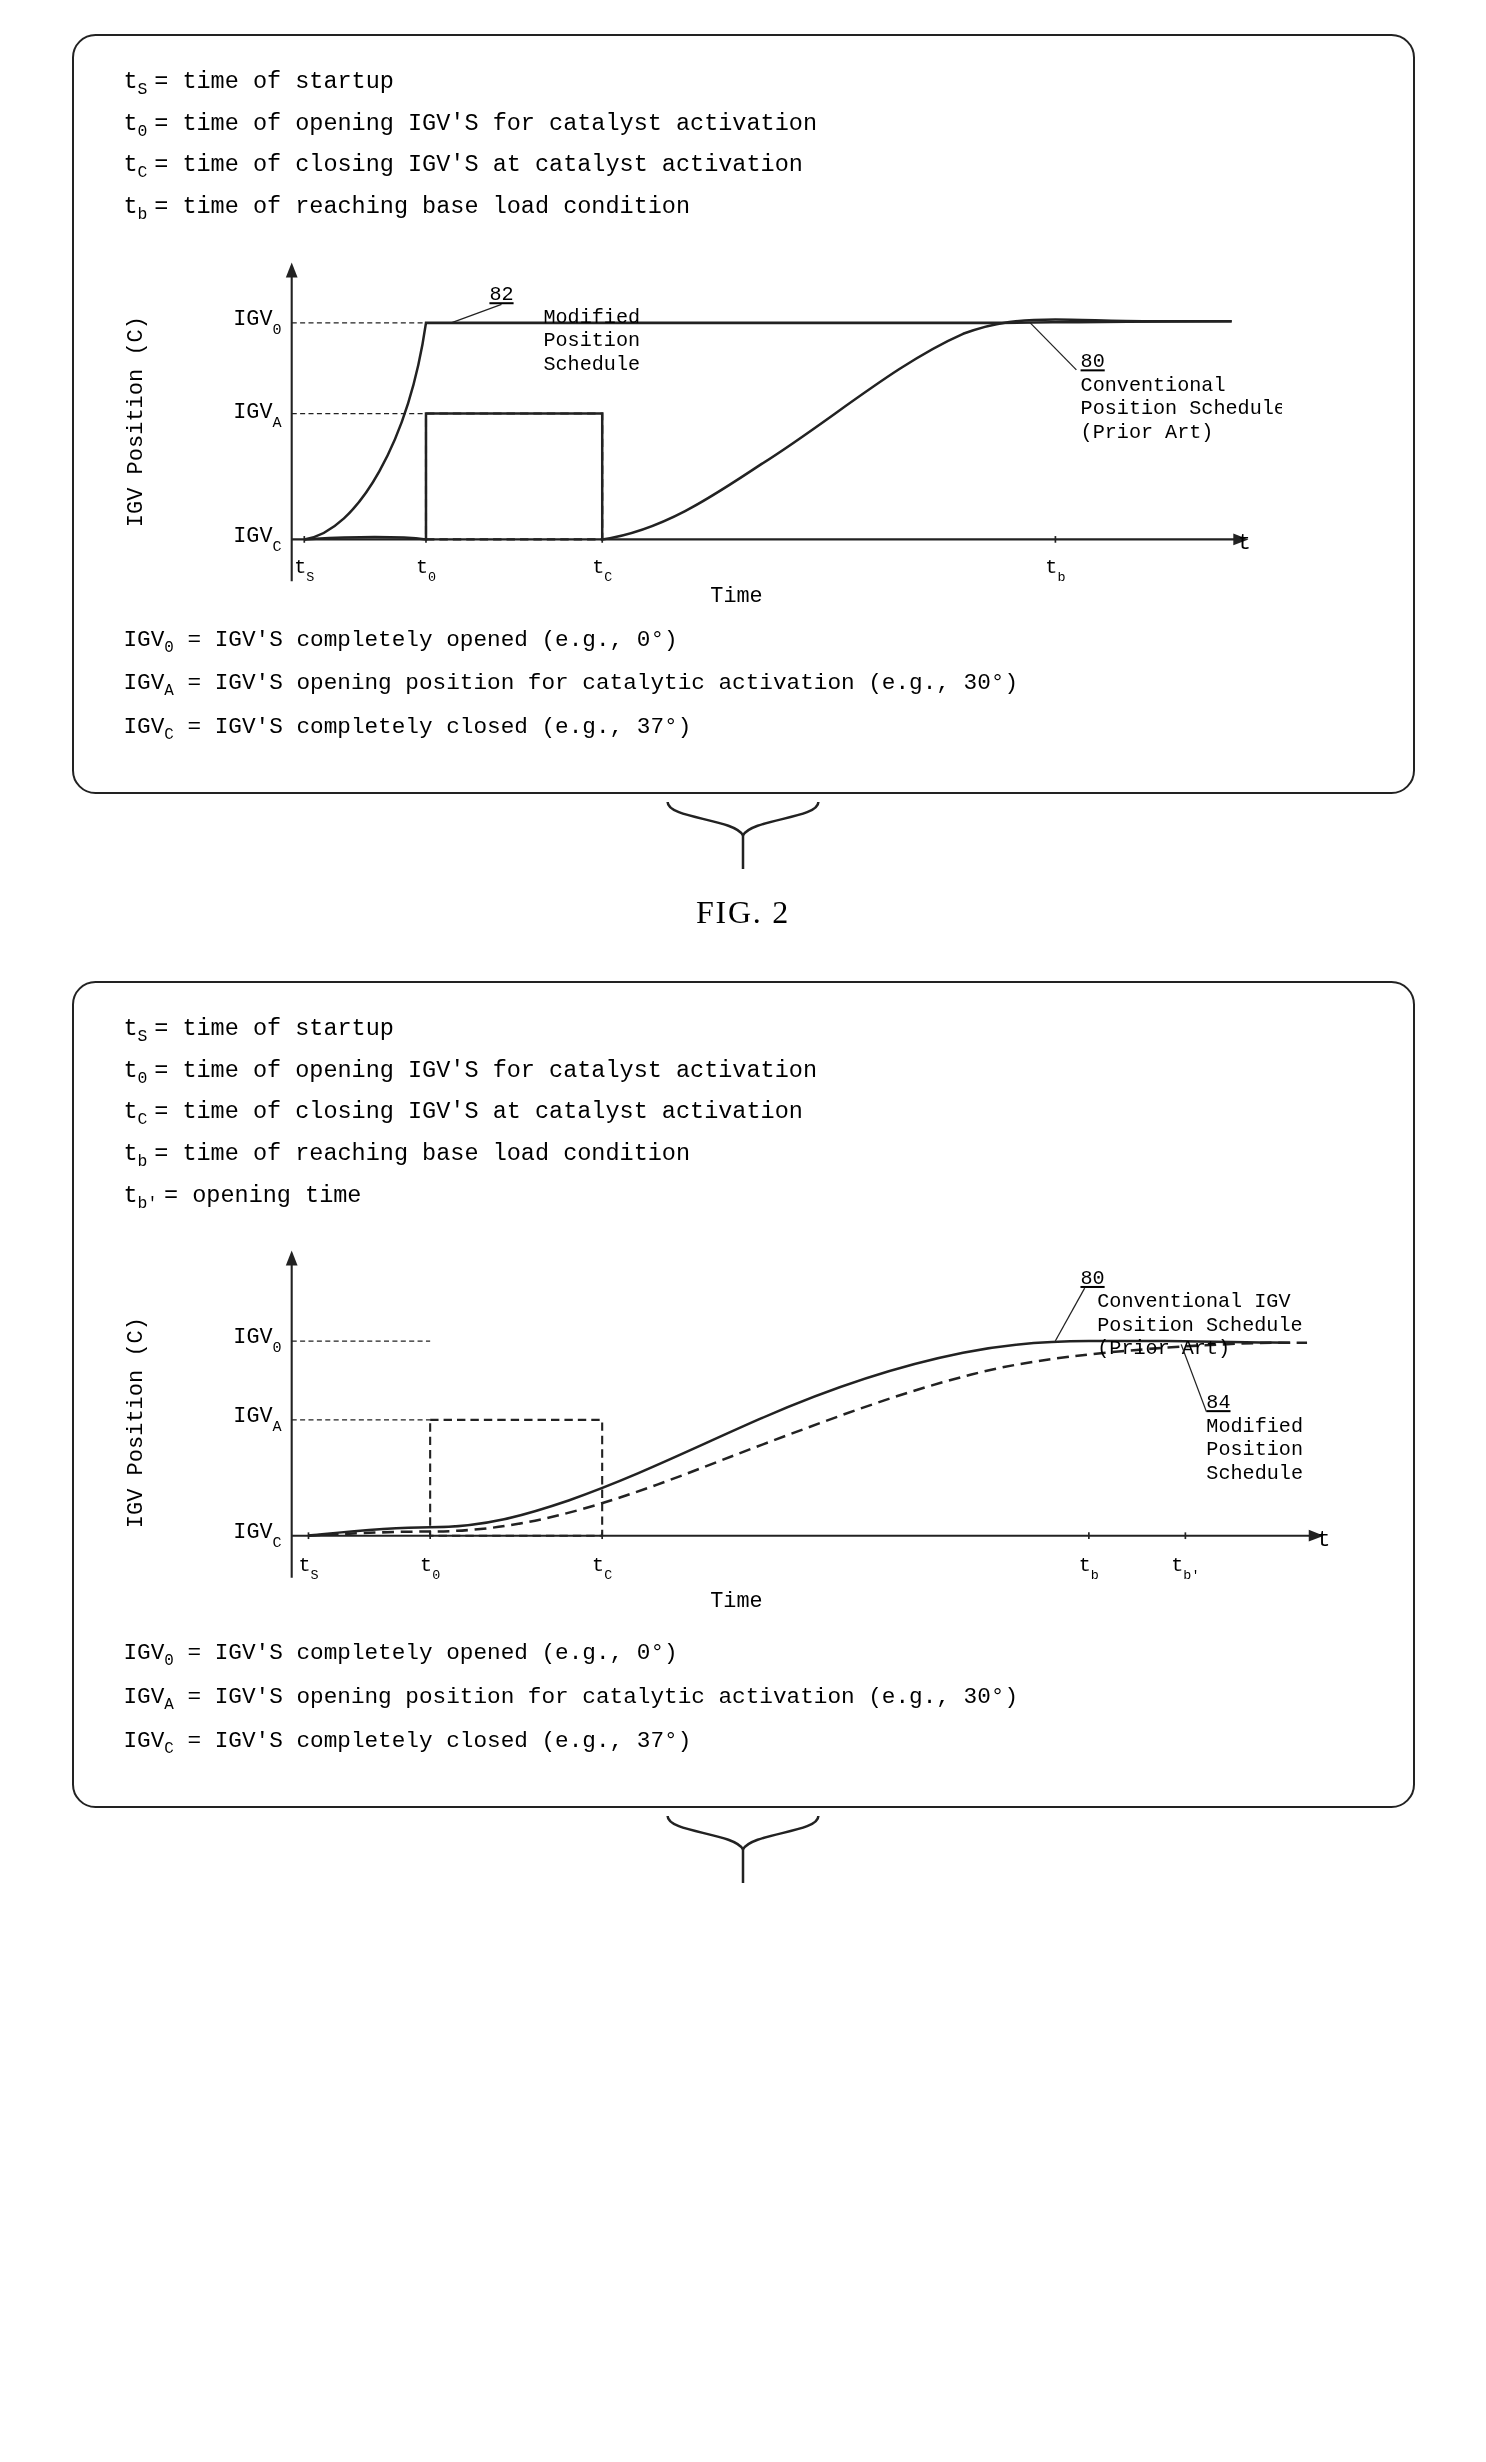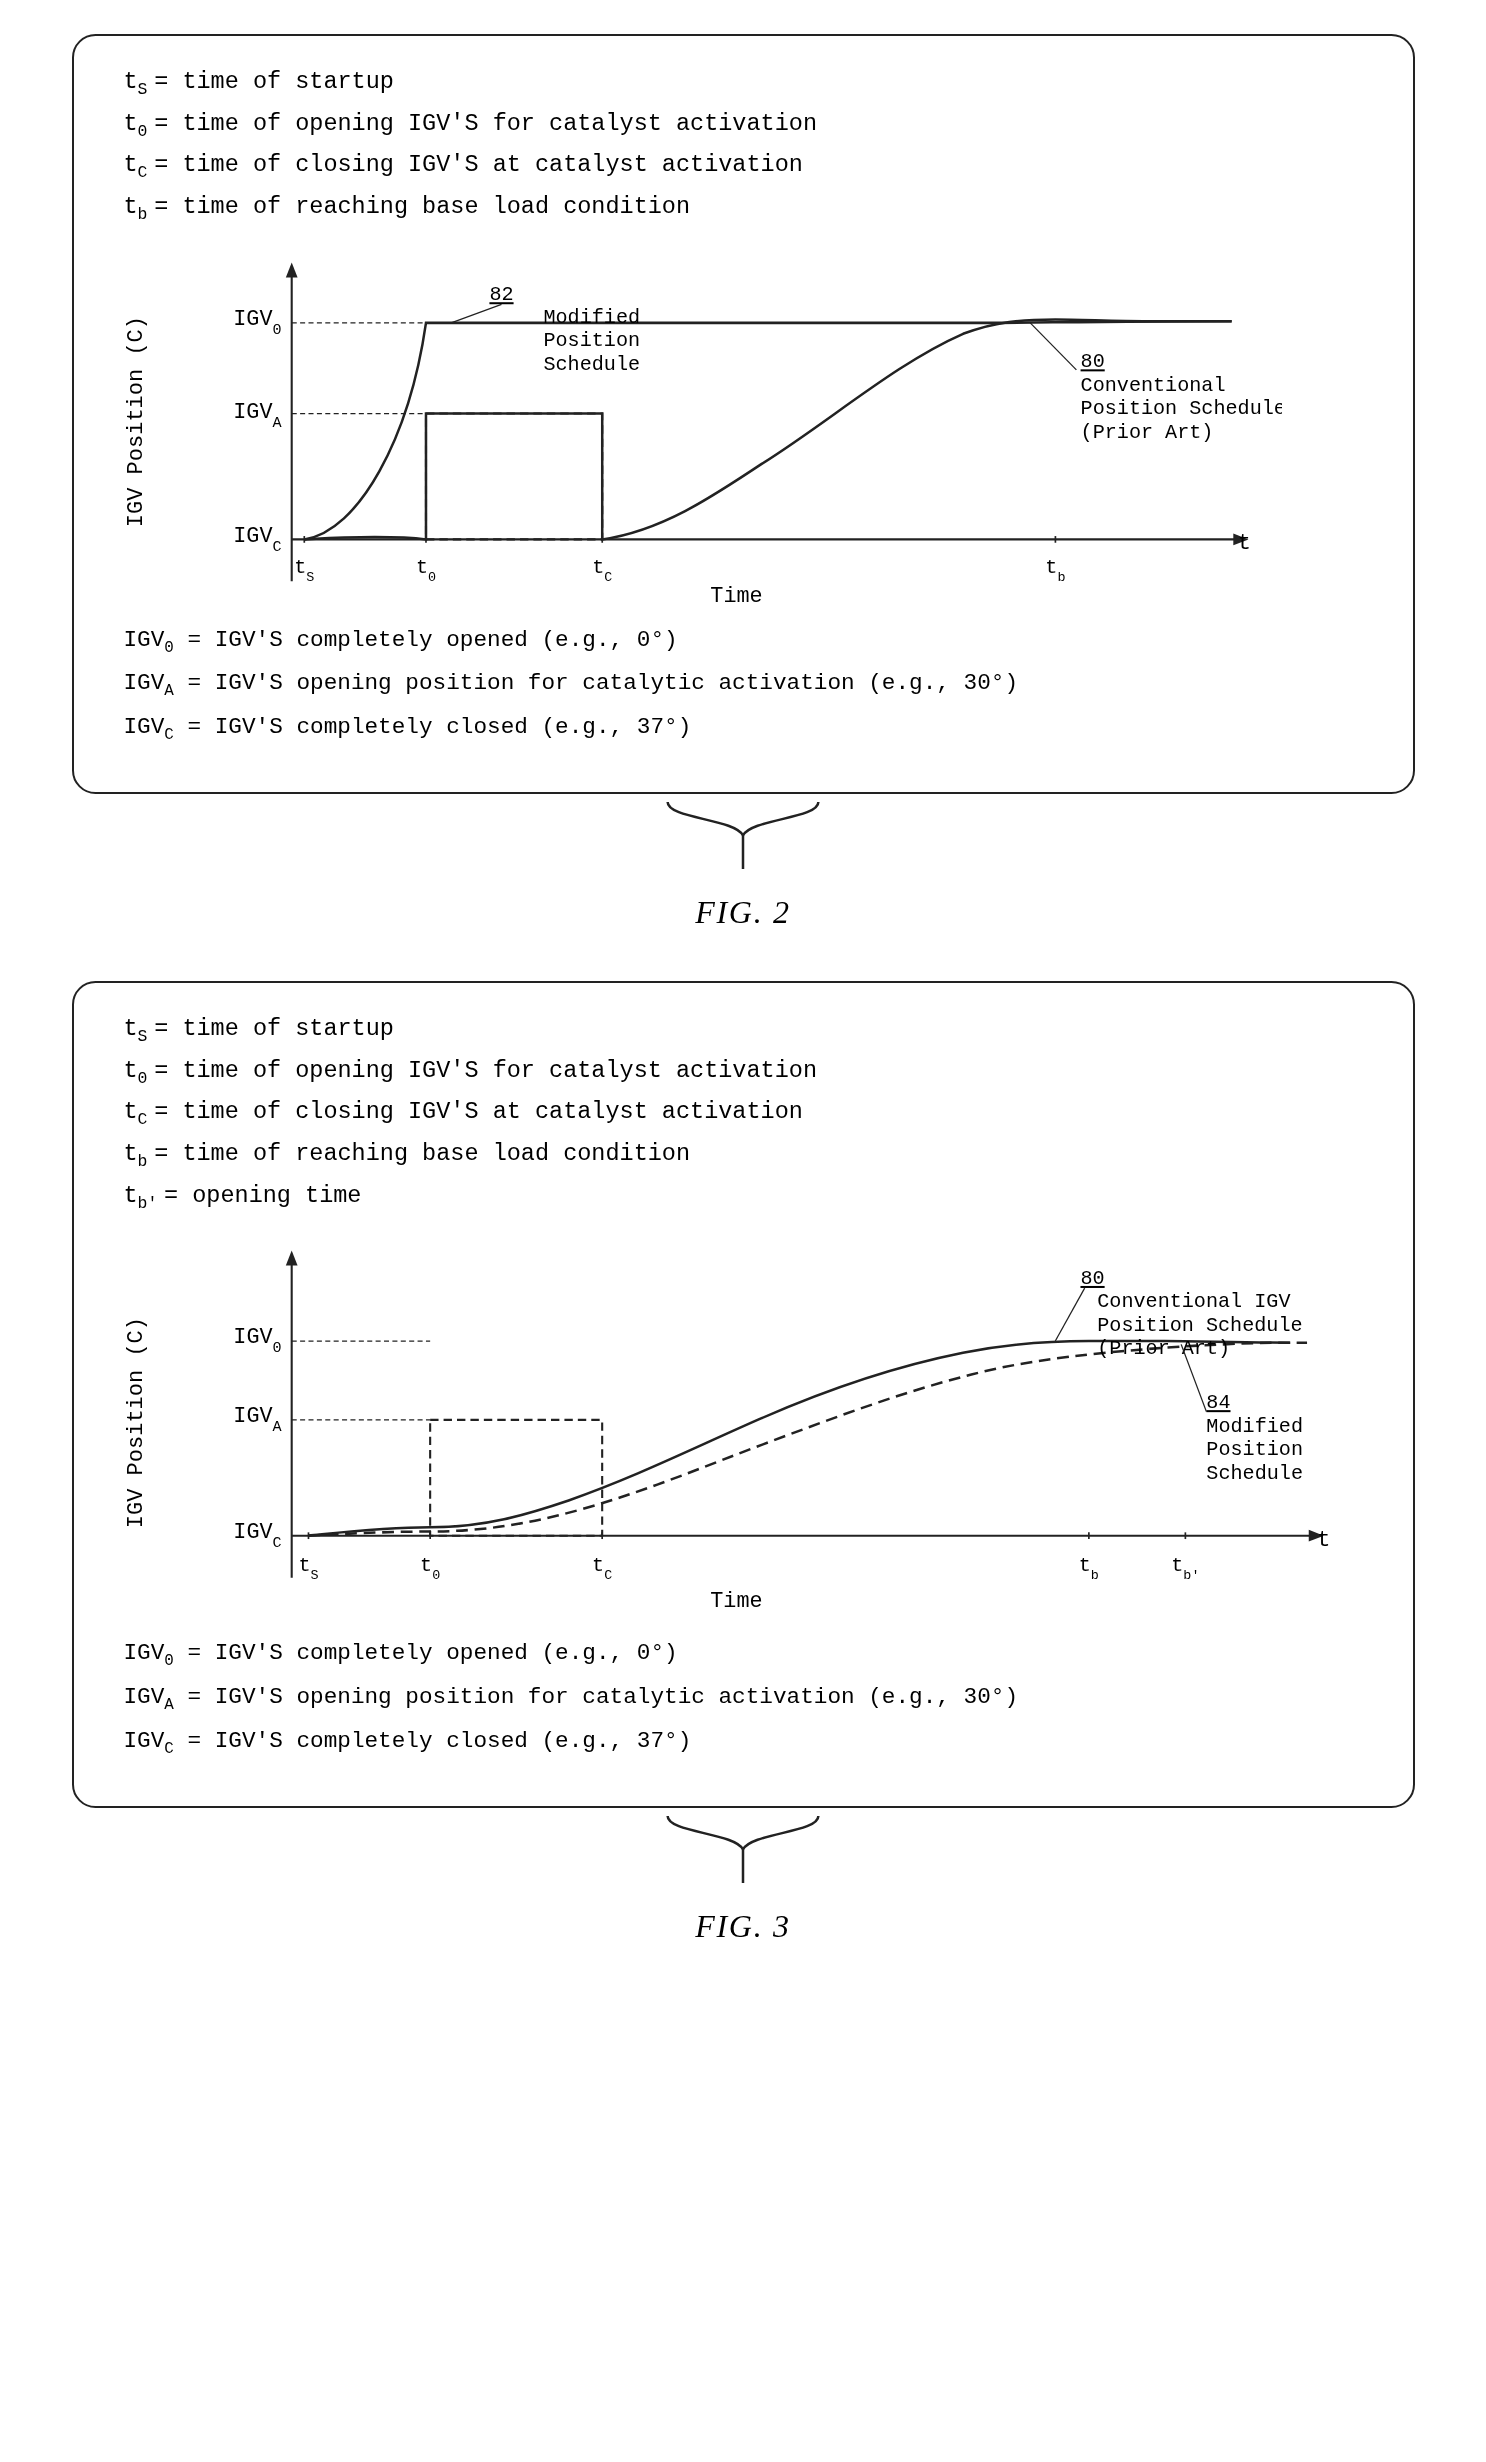--- a/index.html
+++ b/index.html
@@ -41,21 +41,20 @@
 
     .definitions {
       font-size: 22.7px;
       line-height: 1.9;
       font-family: 'Courier New', Courier, monospace;
     }
 
     .fig-caption {
       text-align: center;
       font-size: 32px;
-      font-style: italic;
       margin-top: 25px;
       font-family: 'Times New Roman', Times, serif;
       letter-spacing: 1.7px;
     }
 
     
     .brace-connector {
       display: flex;
       justify-content: center;
       margin: 8.4px 0 25px 0;
@@ -280,15 +279,14 @@
     </div>
   </div>
 
   <div class="brace-connector">
     <svg width="168" height="67" viewBox="0 0 200 80">
       <path d="M 10,0 C 10,20 90,20 100,40 C 110,20 190,20 190,0" fill="none" stroke="#222" stroke-width="3"></path>
       <line x1="100" y1="40" x2="100" y2="80" stroke="#222" stroke-width="3"></line>
     </svg>
   </div>
 
-  <div class="fig-caption">FIG.  3</div>
 </div>
 
 
 </body></html>

